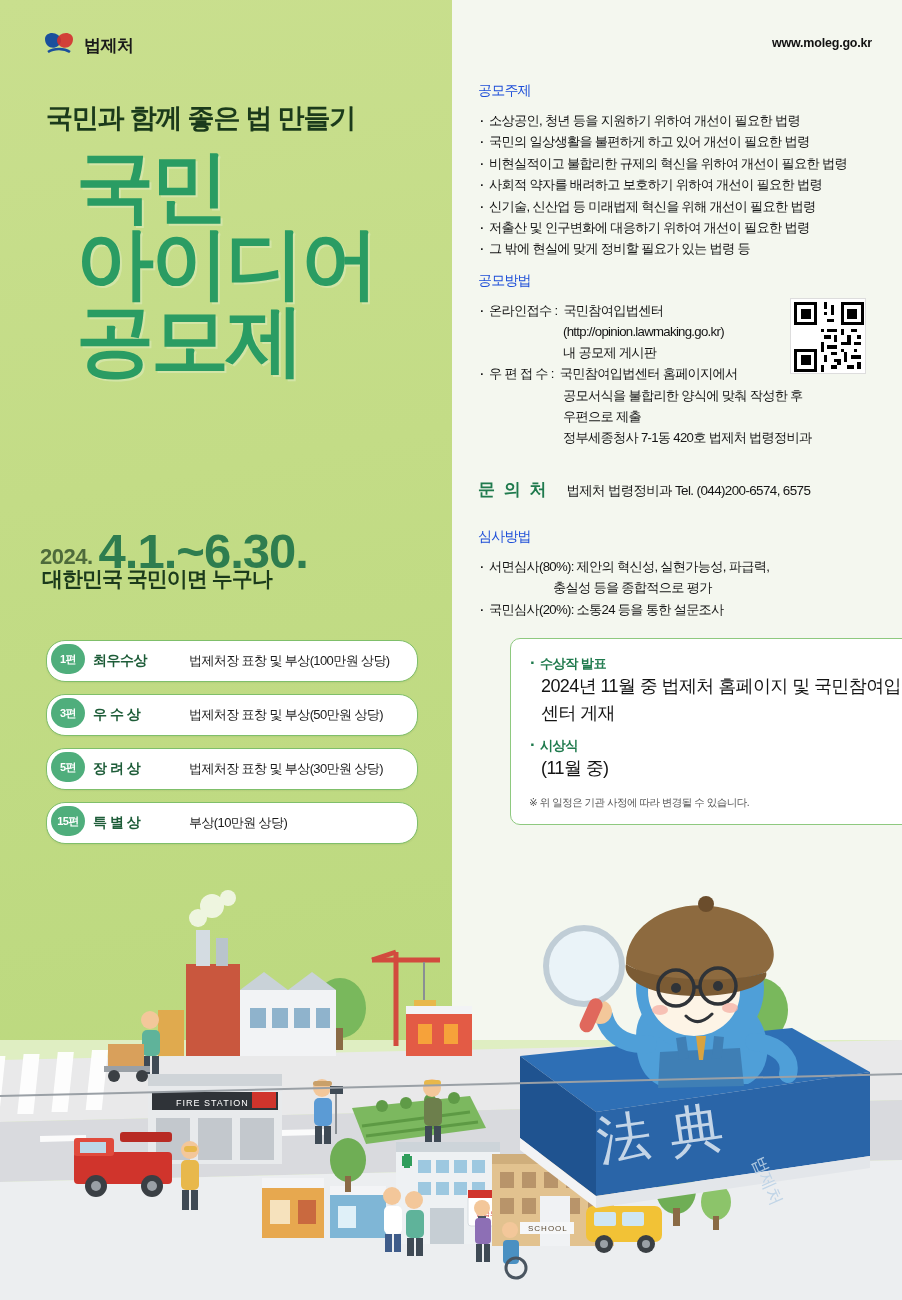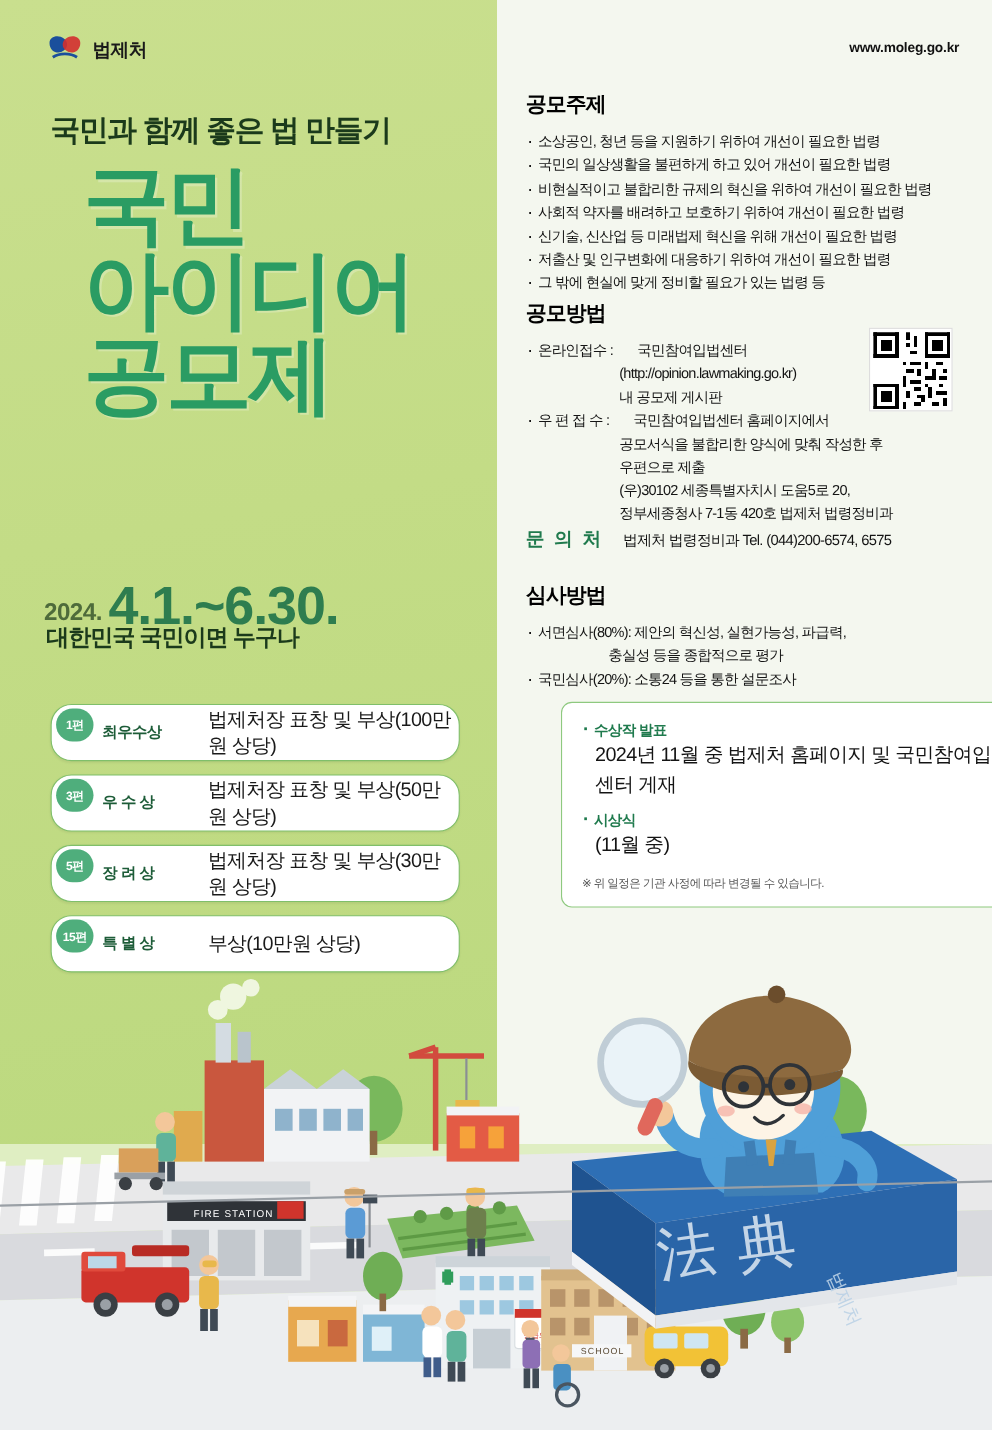--- a/index.html
+++ b/index.html
@@ -71,63 +71,63 @@
     line-height: 1;
   }
   .subject-line {
     position: absolute; left: 42px; top: 565px;
     font-size: 21px; font-weight: bold; color: #1b3a1b; letter-spacing: -1px;
   }
   
   .prizes { position: absolute; left: 46px; top: 640px; width: 372px; }
   .prize {
     position: relative;
-    height: 52px; margin-bottom: 12px;
+    height: 42px; margin-bottom: 12px;
     background: #ffffff;
     border: 1.5px solid #7fbf6a;
     border-radius: 19px;
     display: flex; align-items: center;
     padding-left: 46px;
     box-shadow: 0 1px 2px rgba(0,0,0,0.06);
   }
   .prize .count {
     position: absolute; left: 4px; top: 3px;
     width: 34px; height: 30px; border-radius: 15px;
     background: #4fae7c; color: #fff;
     font-size: 11px; font-weight: bold;
     display: flex; align-items: center; justify-content: center;
     letter-spacing: -0.5px;
   }
   .prize .pname {
     font-size: 14px; font-weight: bold; color: #1d5c38; letter-spacing: -0.5px;
     min-width: 96px;
   }
   .prize .pdesc {
-    font-size: 18px; color: #1a1a1a; letter-spacing: -0.6px;
+    font-size: 13px; color: #1a1a1a; letter-spacing: -0.6px;
   }
   
   .sec { position: absolute; left: 478px; }
   .sec h3 {
-    font-size: 19px; font-weight: bold; color: #000000;
+    font-size: 14px; font-weight: normal; color: #1d4ed8;
     letter-spacing: -0.8px; margin-bottom: 10px;
   }
   .sec ul { list-style: none; }
   .sec li {
     position: relative;
     font-size: 13.2px; color: #141414; letter-spacing: -0.7px;
     line-height: 1.62; padding-left: 11px;
   }
   .sec li::before {
     content: "·"; position: absolute; left: 1px; top: -1px;
     font-size: 17px; color: #141414; line-height: 1.4;
   }
   #sec-topic { top: 82px; width: 400px; }
   #sec-method { top: 272px; width: 400px; }
   #sec-method li { line-height: 1.6; }
-  .kv { display: flex; gap: 16px; }
+  .kv { display: flex; }
   .kv .k { white-space: nowrap; }
   .kv .v { padding-left: 6px; }
   .sub { padding-left: 74px; display: block; }
   .contact {
     position: absolute; left: 478px; top: 478px;
     display: flex; align-items: baseline; gap: 18px;
   }
   .contact .ctitle {
     font-size: 17px; font-weight: bold; color: #1f7a4d; letter-spacing: 2px;
   }
@@ -248,21 +248,20 @@
         <span class="sub">(http://opinion.lawmaking.go.kr)</span>
         <span class="sub">내 공모제 게시판</span>
       </li>
       <li>
         <span class="kv">
           <span class="k">우 편 접 수 :</span>
           <span class="v">국민참여입법센터 홈페이지에서</span>
         </span>
         <span class="sub">공모서식을 불합리한 양식에 맞춰 작성한 후</span>
         <span class="sub">우편으로 제출</span>
-        <span class="sub">(우)30102 세종특별자치시 도움5로 20,</span>
         <span class="sub">정부세종청사 7-1동 420호 법제처 법령정비과</span>
       </li>
     </ul>
   </div>
 
   <div class="qr">
     <svg width="70" height="70" viewBox="0 0 21 21" shape-rendering="crispEdges">
       <rect width="21" height="21" fill="#fff"></rect>
       <g fill="#000">
         <rect x="0" y="0" width="7" height="1"></rect>

